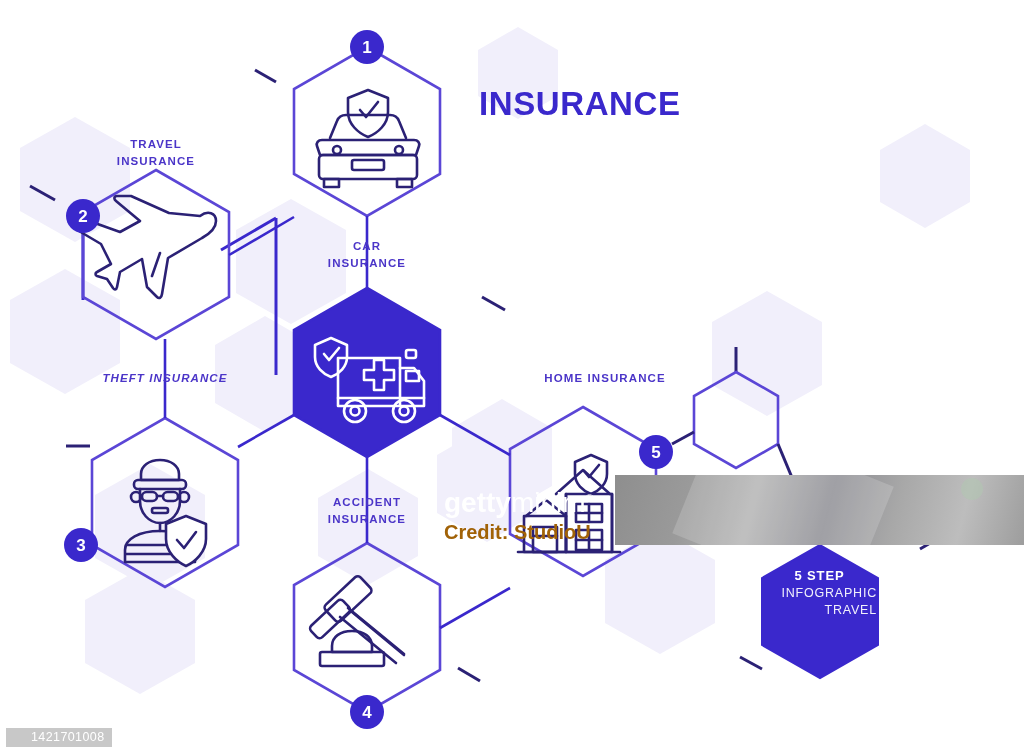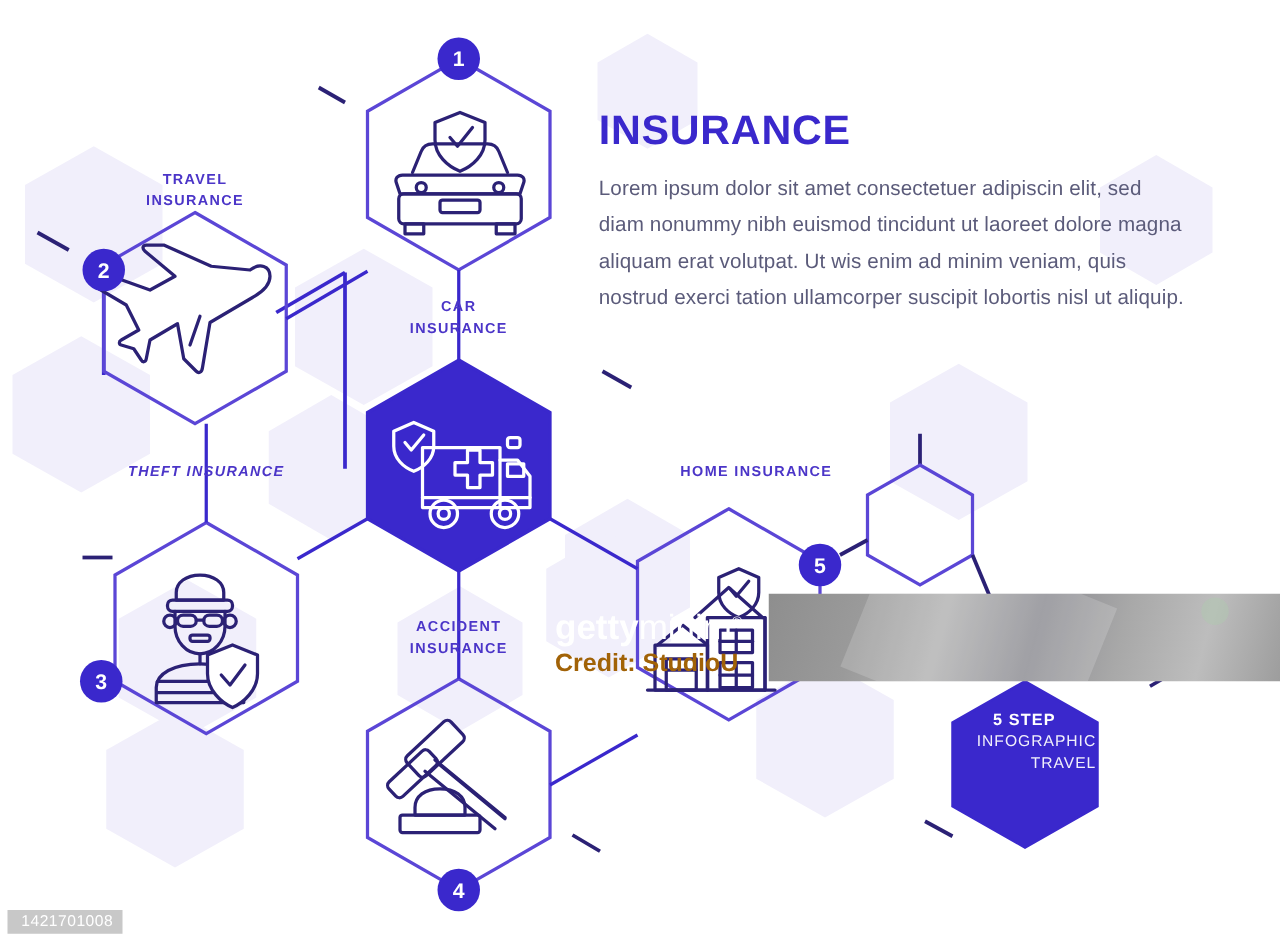--- a/index.html
+++ b/index.html
@@ -153,21 +153,21 @@
     font-weight: bold;
     line-height: 26px;
     color: #a16207;
     white-space: nowrap;
   }
   
   #asset-id {
     position: absolute;
     left: 6px;
     top: 728px;
-    padding: 2px 7px 3px 11px;
+    padding: 2px 7px 3px 25px;
     background: #c8c8c8;
     color: #ffffff;
     font-size: 12.5px;
     letter-spacing: .4px;
   }
 </style>
 </head>
 <body>
 
 <div id="canvas">
@@ -348,21 +348,20 @@
     <div class="hx-label" style="left:506px; top:370px; width:198px;">HOME INSURANCE</div>
 
     <div class="badge" style="left:350px; top:30px;">1</div>
     <div class="badge" style="left:66px; top:199px;">2</div>
     <div class="badge" style="left:64px; top:528px;">3</div>
     <div class="badge" style="left:350px; top:695px;">4</div>
     <div class="badge" style="left:639px; top:435px;">5</div>
 
     <div id="title-block">
       <h1 id="headline">INSURANCE</h1>
-      <p id="body-copy">Lorem ipsum dolor sit amet consectetuer adipiscin elit, sed diam nonummy nibh euismod tincidunt ut laoreet dolore magna aliquam erat volutpat. Ut wis enim ad minim veniam, quis nostrud exerci tation ullamcorper suscipit lobortis nisl ut aliquip.</p>
     </div>
 
     <div id="cta-text">
       <div id="cta-line-1">5 STEP</div>
       <div id="cta-line-2">INFOGRAPHIC</div>
       <div id="cta-line-3">TRAVEL</div>
     </div>
 
     <div id="watermark-band"></div>
     <div id="watermark-text">

